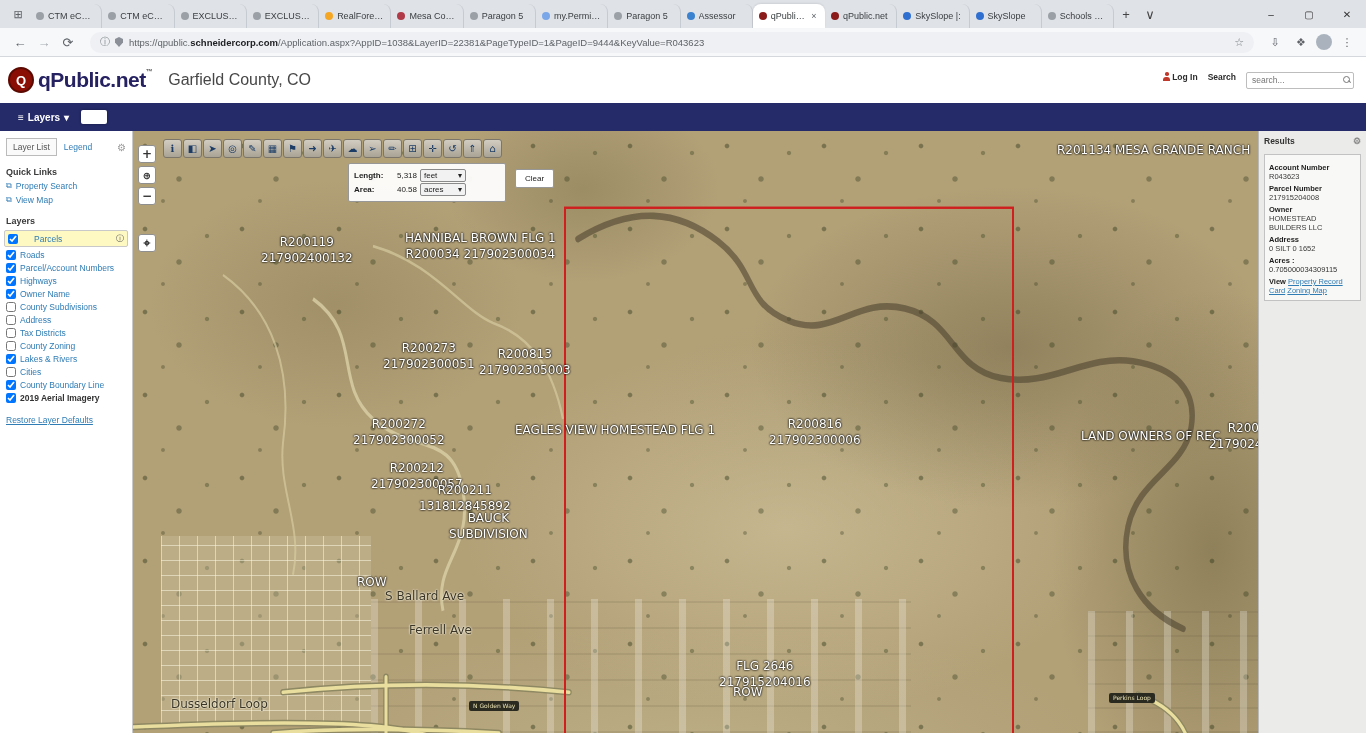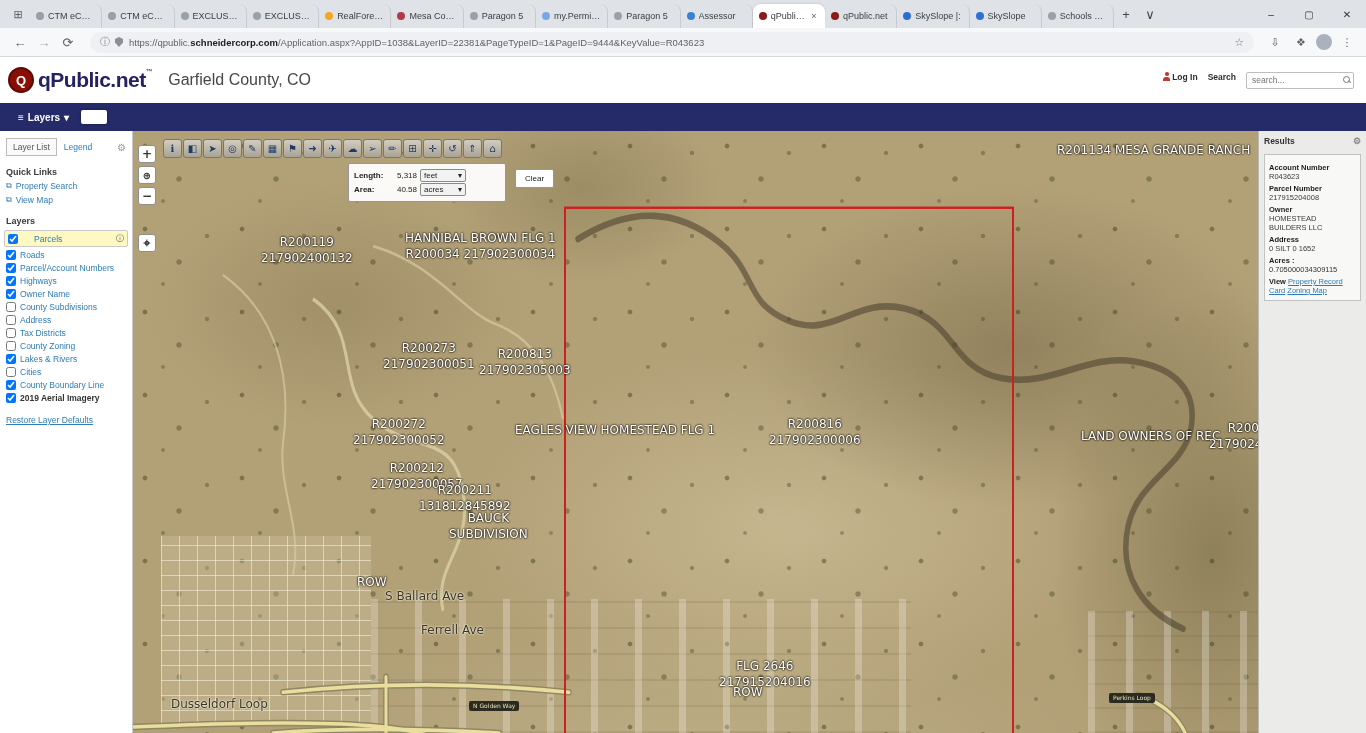--- a/index.html
+++ b/index.html
@@ -525,21 +525,21 @@
 217902300006</span></div>
         <div class="maplabel parcel" style="left: 948px; top: 298px;"><span>LAND OWNERS OF REC</span></div>
         <div class="maplabel parcel" style="left: 924px; top: 12px;"><span>R201134 MESA GRANDE RANCH</span></div>
         <div class="maplabel parcel" style="left: 1076px; top: 290px;"><span>R200484
 217902400148</span></div>
         <div class="maplabel parcel" style="left: 586px; top: 528px;"><span>FLG 2646
 217915204016</span></div>
         <div class="maplabel parcel" style="left: 600px; top: 554px;"><span>ROW</span></div>
         <div class="maplabel parcel" style="left: 224px; top: 444px;"><span>ROW</span></div>
         <div class="maplabel street" style="left: 252px; top: 458px;"><span>S Ballard Ave</span></div>
-        <div class="maplabel street" style="left: 288px; top: 492px;"><span>Ferrell Ave</span></div>
+        <div class="maplabel street" style="left: 276px; top: 492px;"><span>Ferrell Ave</span></div>
         <div class="maplabel street" style="left: 38px; top: 566px;"><span>Dusseldorf Loop</span></div>
         <div class="maplabel street-pill" style="left: 336px; top: 570px;"><span>N Golden Way</span></div>
         <div class="maplabel street-pill" style="left: 976px; top: 562px;"><span>Perkins Loop</span></div>
       </div>
 
     <div class="esri">esri</div>
     <div class="attribution">COPYRIGHT AL LATITUDE</div>
   </div>
 
   <aside class="results">

